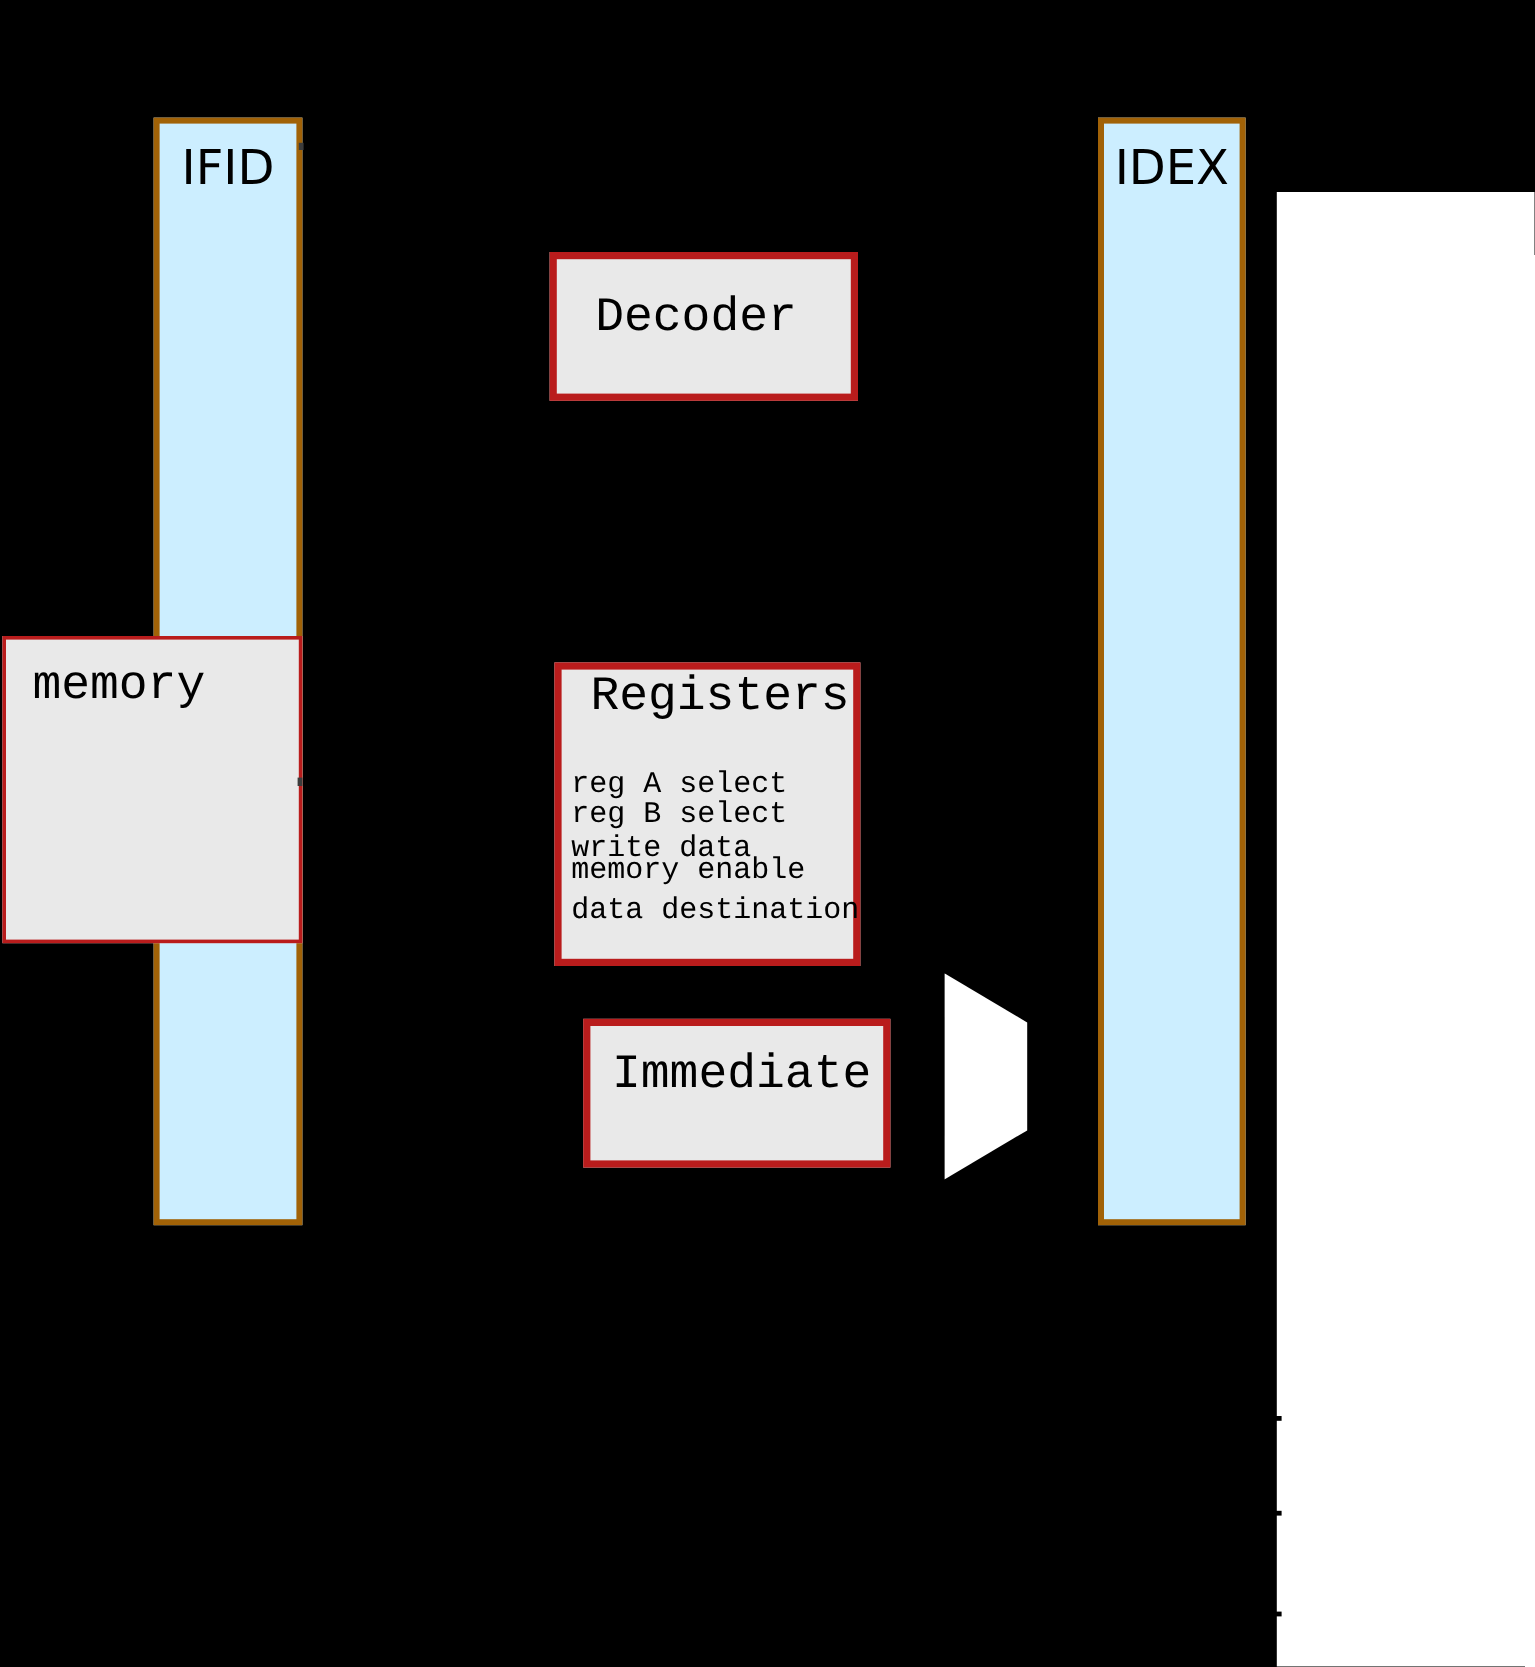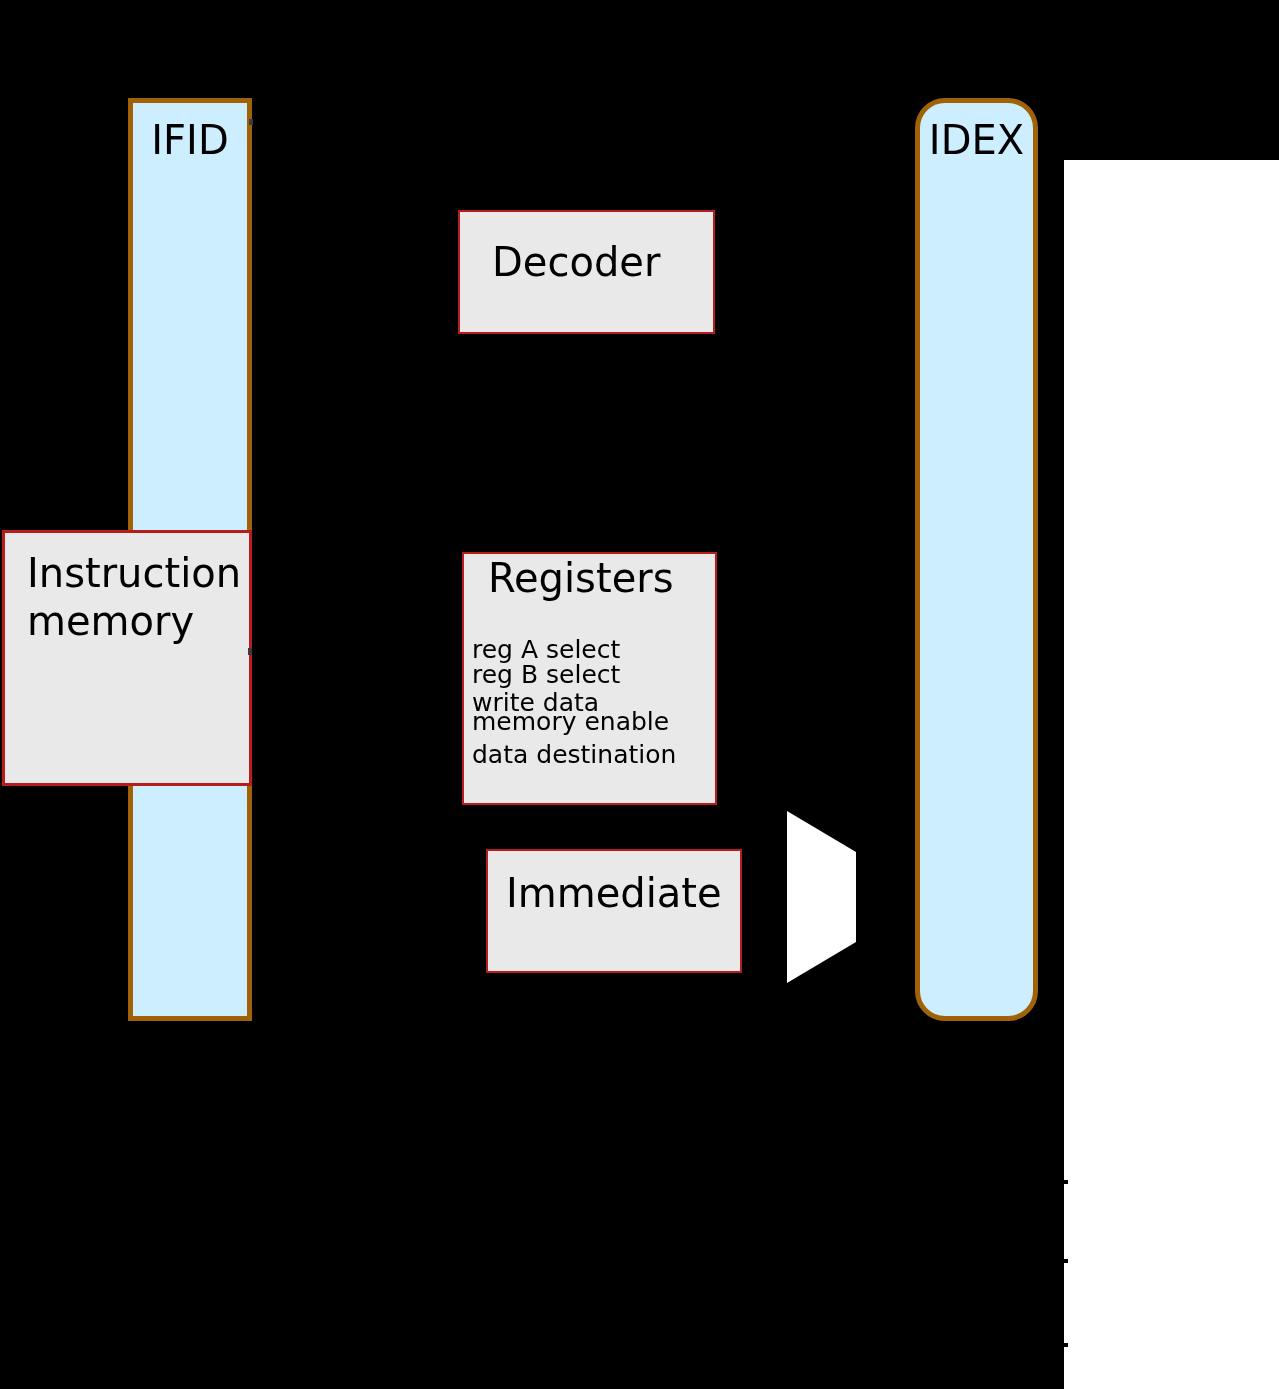--- a/index.html
+++ b/index.html
@@ -12,27 +12,28 @@
   .canvas-white {
     position:absolute; left:1064px; top:160px; width:215px; height:1229px;
     background:#fff;
   }
   .pipe-bar {
     position:absolute; top:98px; height:923px;
     background:#cceeff; border:5px solid #a16207; box-sizing:border-box;
     text-align:center;
   }
   .pipe-bar.ifid { left:128px; width:124px; }
-  .pipe-bar.idex { left:915px; width:123px;border-radius:30px; }
+  .pipe-bar.idex { left:915px; width:123px; }
   .pipe-bar .bar-label {
     display:inline-block; margin-top:14px; font-size:40px; line-height:1.15;
   }
   .block {
-    position:absolute; background:#e9e9e9; border:2px solid #b91c1c;
+    position:absolute; background:#e9e9e9; border:6px solid #b91c1c;
     box-sizing:border-box;
+    font-family:Liberation Mono, monospace;
   }
   .block .title { position:absolute; font-size:40px; line-height:1.2; white-space:nowrap; }
   .decoder { left:458px; top:210px; width:257px; height:124px; }
   .decoder .title { left:32px; top:26px; }
   .imem { left:2px; top:530px; width:250px; height:256px; border-width:3px; }
   .imem .title { left:22px; top:16px; line-height:48px; }
   .registers { left:462px; top:552px; width:255px; height:253px; }
   .registers .title { left:24px; top:0px; }
   .port-label {
     position:absolute; left:8px; font-size:25px; line-height:1; white-space:nowrap;
@@ -67,21 +68,20 @@
   <div class="pipe-bar idex">
     <span class="bar-label">IDEX</span>
   </div>
 
   <div class="block decoder">
     <span class="title">Decoder</span>
   </div>
 
   <div class="block imem">
     <div class="title">
-      <div>Instruction</div>
       <div>memory</div>
     </div>
   </div>
 
   <div class="block registers">
     <span class="title">Registers</span>
     <div class="port-label port-a">reg A select</div>
     <div class="port-label port-b">reg B select</div>
     <div class="port-label port-wd">write data</div>
     <div class="port-label port-we">memory enable</div>

